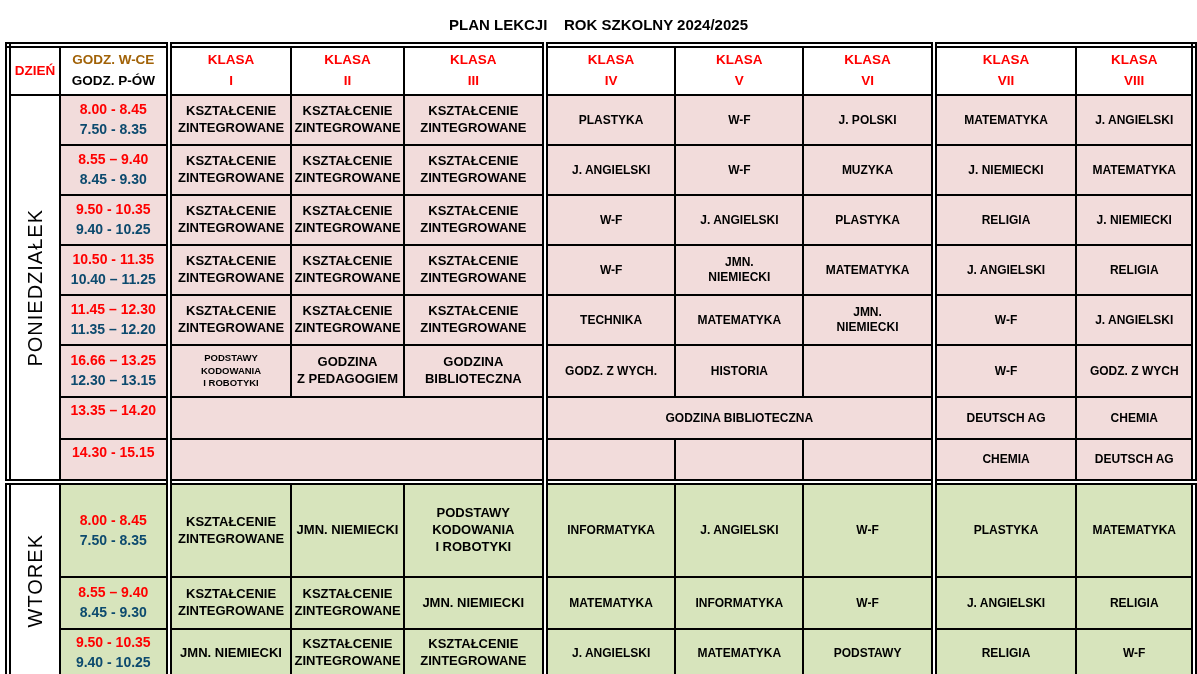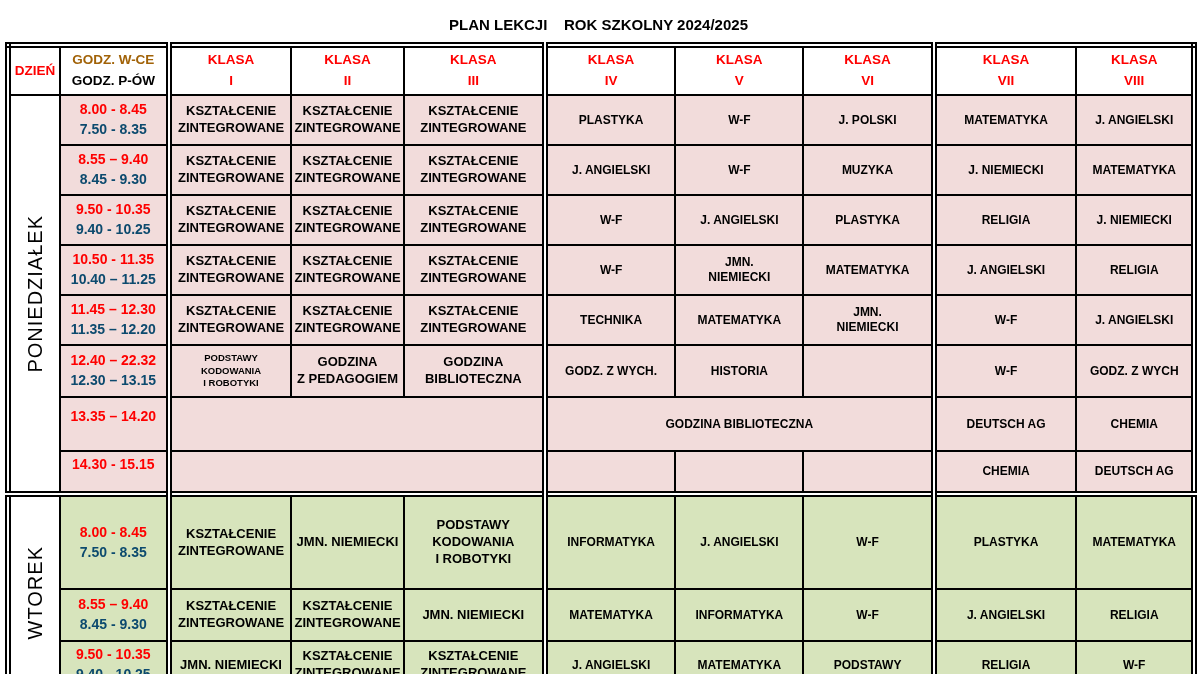--- a/index.html
+++ b/index.html
@@ -39,21 +39,21 @@
   .time-cell { font-weight:bold; font-size:14px; line-height:1.4; }
   .t-red { color:#fe0000; }
   .t-black { color:#0c4a6e; min-height:14px; }
 
   .sub { font-weight:bold; font-size:12px; line-height:1.25; }
   .sz-s { font-size:13px; line-height:1.3; }
   .sz-xs { font-size:9.5px; line-height:1.3; }
 
   #mon tr { height:50px; }
   #mon tr:nth-child(6) { height:52px; }
-  #mon tr:nth-child(7) { height:54px; }
+  #mon tr:nth-child(7) { height:42px; }
   #mon tr:nth-child(8) { height:43px; }
   #tue tr:nth-child(1) { height:95px; }
   #tue tr:nth-child(2) { height:52px; }
   #tue tr:nth-child(3) { height:50px; }
 
   #mon .bg { background:#f2dcdb; }
   #tue .bg { background:#d7e4bc; }
 </style>
 </head>
 <body>
@@ -163,21 +163,21 @@
         <td class="sub bg sz-s">KSZTAŁCENIE
 ZINTEGROWANE</td>
         <td class="sub bg gl">TECHNIKA</td>
         <td class="sub bg">MATEMATYKA</td>
         <td class="sub bg">JMN.
 NIEMIECKI</td>
         <td class="sub bg gl">W-F</td>
         <td class="sub bg">J. ANGIELSKI</td>
       </tr>
       <tr>
-        <td class="time-cell bg"><div class="t-red">12.40 – 22.32</div><div class="t-black">12.30 – 13.15</div></td>
+        <td class="time-cell bg"><div class="t-red">16.66 – 13.25</div><div class="t-black">12.30 – 13.15</div></td>
         <td class="sub bg sz-xs gl">PODSTAWY
 KODOWANIA
 I ROBOTYKI</td>
         <td class="sub bg sz-s">GODZINA
 Z PEDAGOGIEM</td>
         <td class="sub bg sz-s">GODZINA
 BIBLIOTECZNA</td>
         <td class="sub bg gl">GODZ. Z WYCH.</td>
         <td class="sub bg">HISTORIA</td>
         <td class="sub bg"></td>

